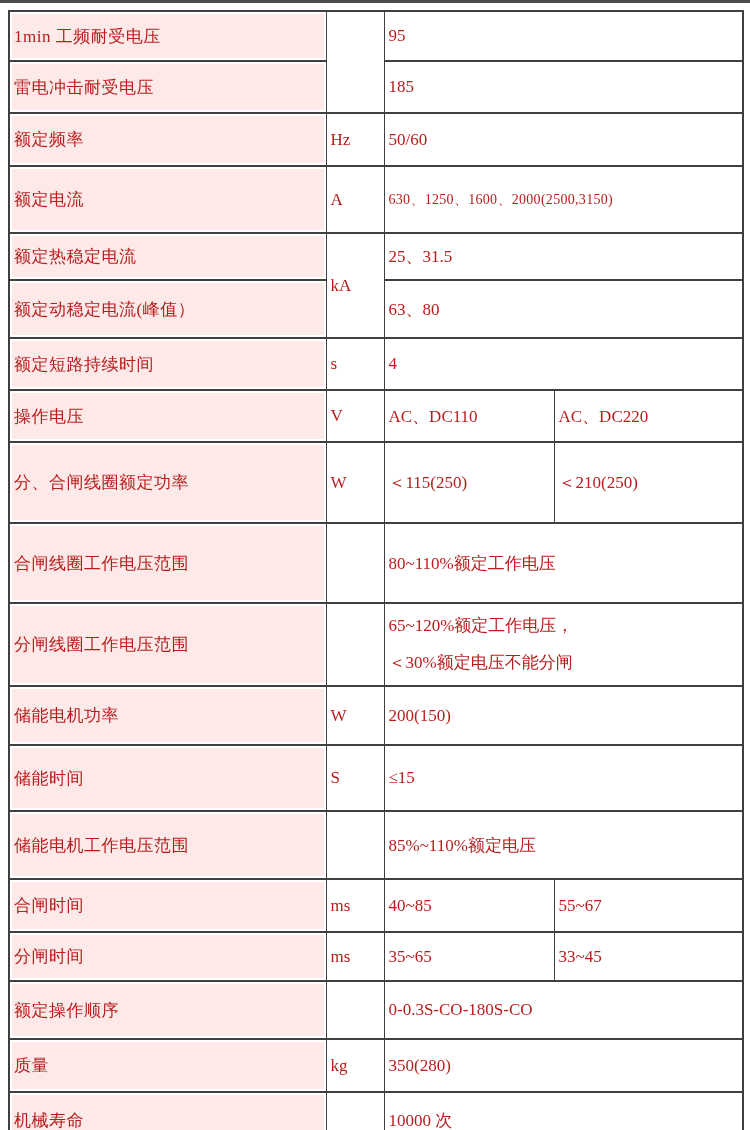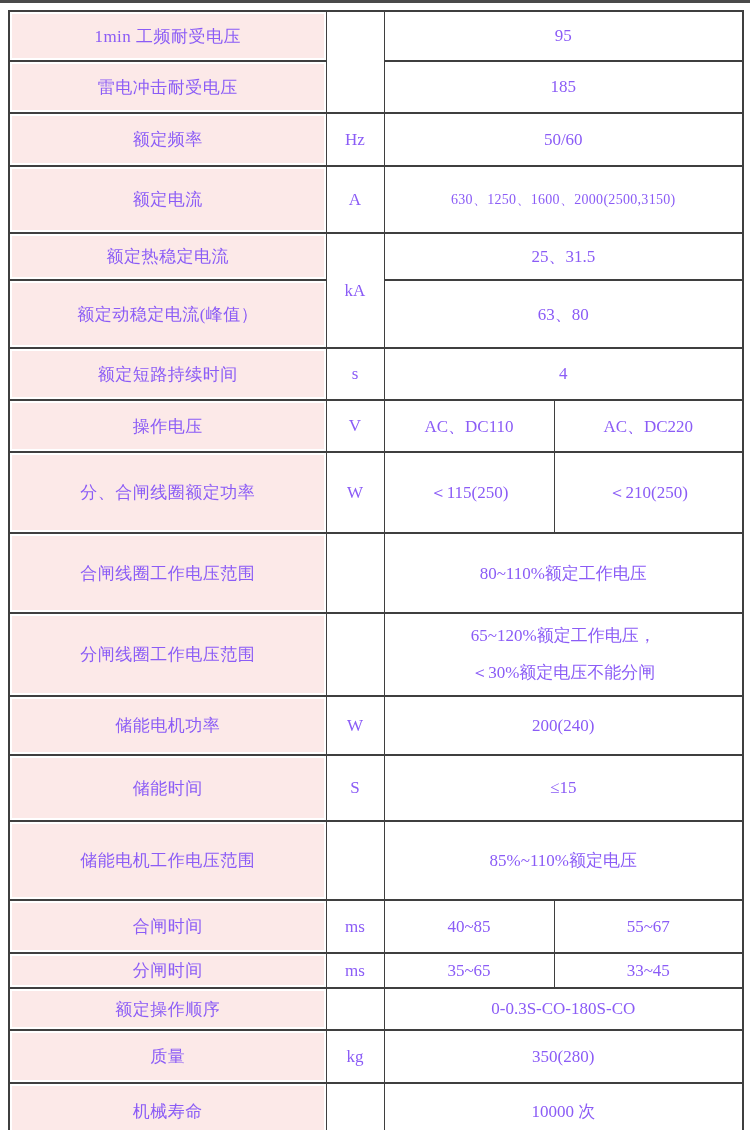--- a/index.html
+++ b/index.html
@@ -26,24 +26,23 @@
     top: 10px; left: 8px;
     width: 734px;
     border-collapse: collapse;
     table-layout: fixed;
     border: 2px solid var(--border);
   }
   table.spec td {
     border: 1px solid var(--border);
     border-top-width: 2px;
     border-bottom-width: 2px;
-    text-align: center;
     vertical-align: middle;
     font-size: 17px;
-    color: #8b5cf6;
+    color: #b91c1c;
     padding: 4px 4px;
     overflow: hidden;
   }
   td.lbl {
     background: var(--label-bg);
     box-shadow: inset 0 0 0 2px #ffffff;
     letter-spacing: 0.5px;
   }
   td.unit { font-size: 17px; }
   td.val  { font-size: 17px; }
@@ -84,21 +83,21 @@
     <tr style="height:67px">
       <td class="lbl">额定电流</td>
       <td class="unit">A</td>
       <td class="val small" colspan="2">630、1250、1600、2000(2500,3150)</td>
     </tr>
     <tr style="height:47px">
       <td class="lbl">额定热稳定电流</td>
       <td class="unit" rowspan="2">kA</td>
       <td class="val" colspan="2">25、31.5</td>
     </tr>
-    <tr style="height:68px">
+    <tr style="height:58px">
       <td class="lbl">额定动稳定电流(峰值）</td>
       <td class="val" colspan="2">63、80</td>
     </tr>
     <tr style="height:52px">
       <td class="lbl">额定短路持续时间</td>
       <td class="unit">s</td>
       <td class="val" colspan="2">4</td>
     </tr>
     <tr style="height:52px">
       <td class="lbl">操作电压</td>
@@ -119,45 +118,45 @@
     </tr>
     <tr style="height:74px">
       <td class="lbl">分闸线圈工作电压范围</td>
       <td class="unit"></td>
       <td class="val pre" colspan="2">65~120%额定工作电压，
 ＜30%额定电压不能分闸</td>
     </tr>
     <tr style="height:59px">
       <td class="lbl">储能电机功率</td>
       <td class="unit">W</td>
-      <td class="val" colspan="2">200(240)</td>
+      <td class="val" colspan="2">200(150)</td>
     </tr>
     <tr style="height:66px">
       <td class="lbl">储能时间</td>
       <td class="unit">S</td>
       <td class="val" colspan="2">≤15</td>
     </tr>
-    <tr style="height:79px">
+    <tr style="height:68px">
       <td class="lbl">储能电机工作电压范围</td>
       <td class="unit"></td>
       <td class="val" colspan="2">85%~110%额定电压</td>
     </tr>
     <tr style="height:53px">
       <td class="lbl">合闸时间</td>
       <td class="unit">ms</td>
       <td class="val">40~85</td>
       <td class="val">55~67</td>
     </tr>
-    <tr style="height:35px">
+    <tr style="height:49px">
       <td class="lbl">分闸时间</td>
       <td class="unit">ms</td>
       <td class="val">35~65</td>
       <td class="val">33~45</td>
     </tr>
-    <tr style="height:42px">
+    <tr style="height:58px">
       <td class="lbl">额定操作顺序</td>
       <td class="unit"></td>
       <td class="val" colspan="2">0-0.3S-CO-180S-CO</td>
     </tr>
     <tr style="height:53px">
       <td class="lbl">质量</td>
       <td class="unit">kg</td>
       <td class="val" colspan="2">350(280)</td>
     </tr>
     <tr style="height:57px">

